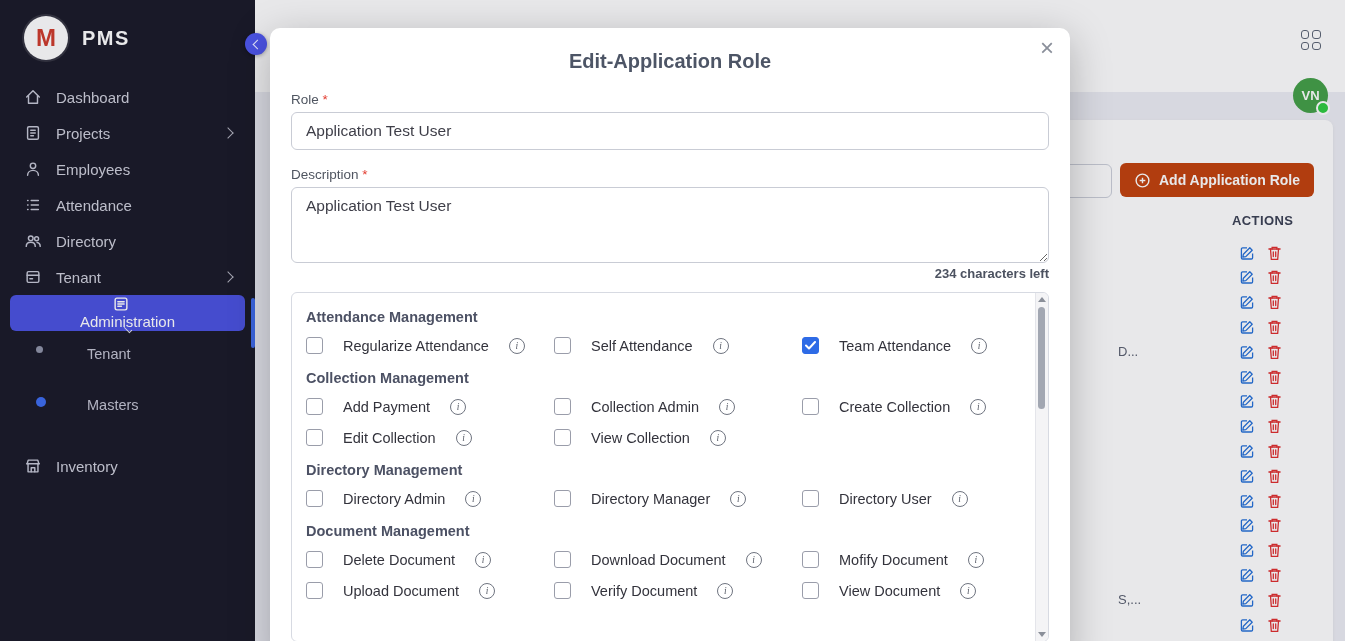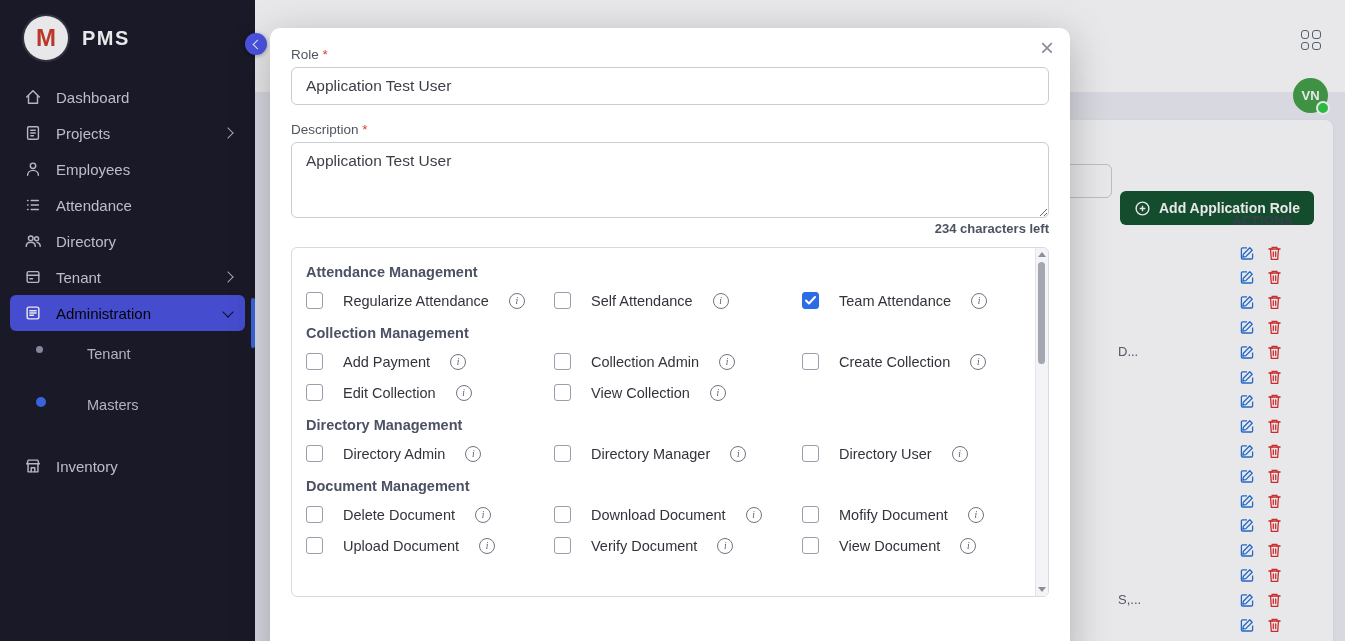--- a/index.html
+++ b/index.html
@@ -11,21 +11,21 @@
   .logo-row{display:flex;align-items:center;gap:14px;padding:16px 24px 10px;}
   .logo-circle{width:44px;height:44px;border-radius:50%;background:#fff;display:flex;align-items:center;
                justify-content:center;box-shadow:0 0 0 2px rgba(255,255,255,.12);}
   .logo-m{color:#cf3a2b;font-weight:800;font-size:24px;}
   .logo-text{color:#fff;font-size:20px;font-weight:700;letter-spacing:1.5px;}
   .menu{padding-top:9px;}
   .side-item{display:flex;align-items:center;height:36px;margin:0 10px;padding:0 13px;border-radius:6px;
              color:#cfd0dc;cursor:pointer;}
   .side-item .icn{width:20px;height:20px;margin-right:13px;display:flex;align-items:center;justify-content:center;color:#c6c8d6;}
   .side-item .lbl{flex:1;font-size:15px;}
-  .side-item.active{background:#4a52e0;color:#000000;}
+  .side-item.active{background:#4a52e0;color:#ffffff;flex-direction:column;}
   .side-item.active .icn{color:#fff;}
   .chev{width:7px;height:7px;border-right:1.8px solid currentColor;border-bottom:1.8px solid currentColor;opacity:.85;}
   .chev.right{transform:rotate(-45deg);}
   .chev.down{transform:rotate(45deg);margin-top:-3px;}
   .sub-item{display:flex;height:36px;margin:15px 10px;padding-left:26px;color:#c3c4d2;cursor:pointer;}
   .sub-item .bullet{width:7px;height:7px;border-radius:50%;background:#8f93a8;margin-right:44px;flex:none;}
   .sub-item.active .bullet{width:10px;height:10px;background:#3d6cf0;margin-right:41px;}
   .sub-item .lbl{font-size:14.5px;}
   .active-indicator{position:absolute;right:0;top:298px;width:4px;height:50px;background:#3f6df0;border-radius:3px;}
 
@@ -40,22 +40,22 @@
   .grid-icon span{border:1.8px solid #5c6575;border-radius:3px;}
   .avatar{position:relative;width:35px;height:35px;border-radius:50%;background:#43a047;color:#fff;font-size:13px;
           font-weight:700;display:flex;align-items:center;justify-content:center;cursor:pointer;}
   .status-dot{position:absolute;right:-2px;bottom:-2px;width:10px;height:10px;border-radius:50%;background:#2ecc40;border:2px solid #fff;}
 
   .card{position:absolute;left:280px;top:120px;width:1053px;height:560px;background:#fff;border-radius:8px;
         box-shadow:0 1px 4px rgba(20,20,40,.06);z-index:4;}
   .search-partial{position:absolute;left:1040px;top:164px;width:70px;height:32px;background:#fff;
                   border:1px solid #ccd0da;border-radius:6px;z-index:6;}
   .add-role-btn{position:absolute;left:1120px;top:163px;height:34px;padding:15px 14px;display:flex;align-items:center;gap:8px;
-                background:#14532d;color:#fff;border:none;border-radius:6px;font-size:14px;font-weight:600;z-index:6;
-                font-family:inherit;cursor:pointer;margin-top:28px;}
+                background:#c2410c;color:#fff;border:none;border-radius:6px;font-size:14px;font-weight:600;z-index:6;
+                font-family:inherit;cursor:pointer;}
   .actions-header{position:absolute;left:1232px;top:213px;font-size:13px;font-weight:700;color:#3b4154;
                   letter-spacing:.4px;z-index:6;}
   .rows-wrap{position:absolute;left:1080px;top:240px;width:230px;height:420px;z-index:6;}
   .action-row{position:absolute;left:0;width:100%;height:25px;display:flex;align-items:center;}
   .row-frag{font-size:13px;color:#5a6070;margin-left:38px;}
   .row-icons{position:absolute;left:158px;top:4px;display:flex;gap:11px;}
   .act-icon{width:17px;height:17px;display:flex;align-items:center;justify-content:center;cursor:pointer;}
 
   .overlay{position:absolute;inset:0;background:rgba(25,25,45,.10);z-index:10;}
 
@@ -518,20 +518,21 @@
               <path d="M7.5 8.5v6M10.5 8.5v6"></path>
             </svg>
           </span>
         </span>
       </div>
     </div>
 
   <div class="overlay"></div>
 
   <div class="modal">
+    <div class="modal-title">Edit-Application Role</div>
     <div class="modal-close">×</div>
     <div class="modal-body">
       <div class="field-label">
         <span>Role</span>
         <span class="req">*</span>
       </div>
       <input class="text-input" type="text" value="Application Test User" style="">
       <div class="field-label">
         <span>Description</span>
         <span class="req">*</span>

